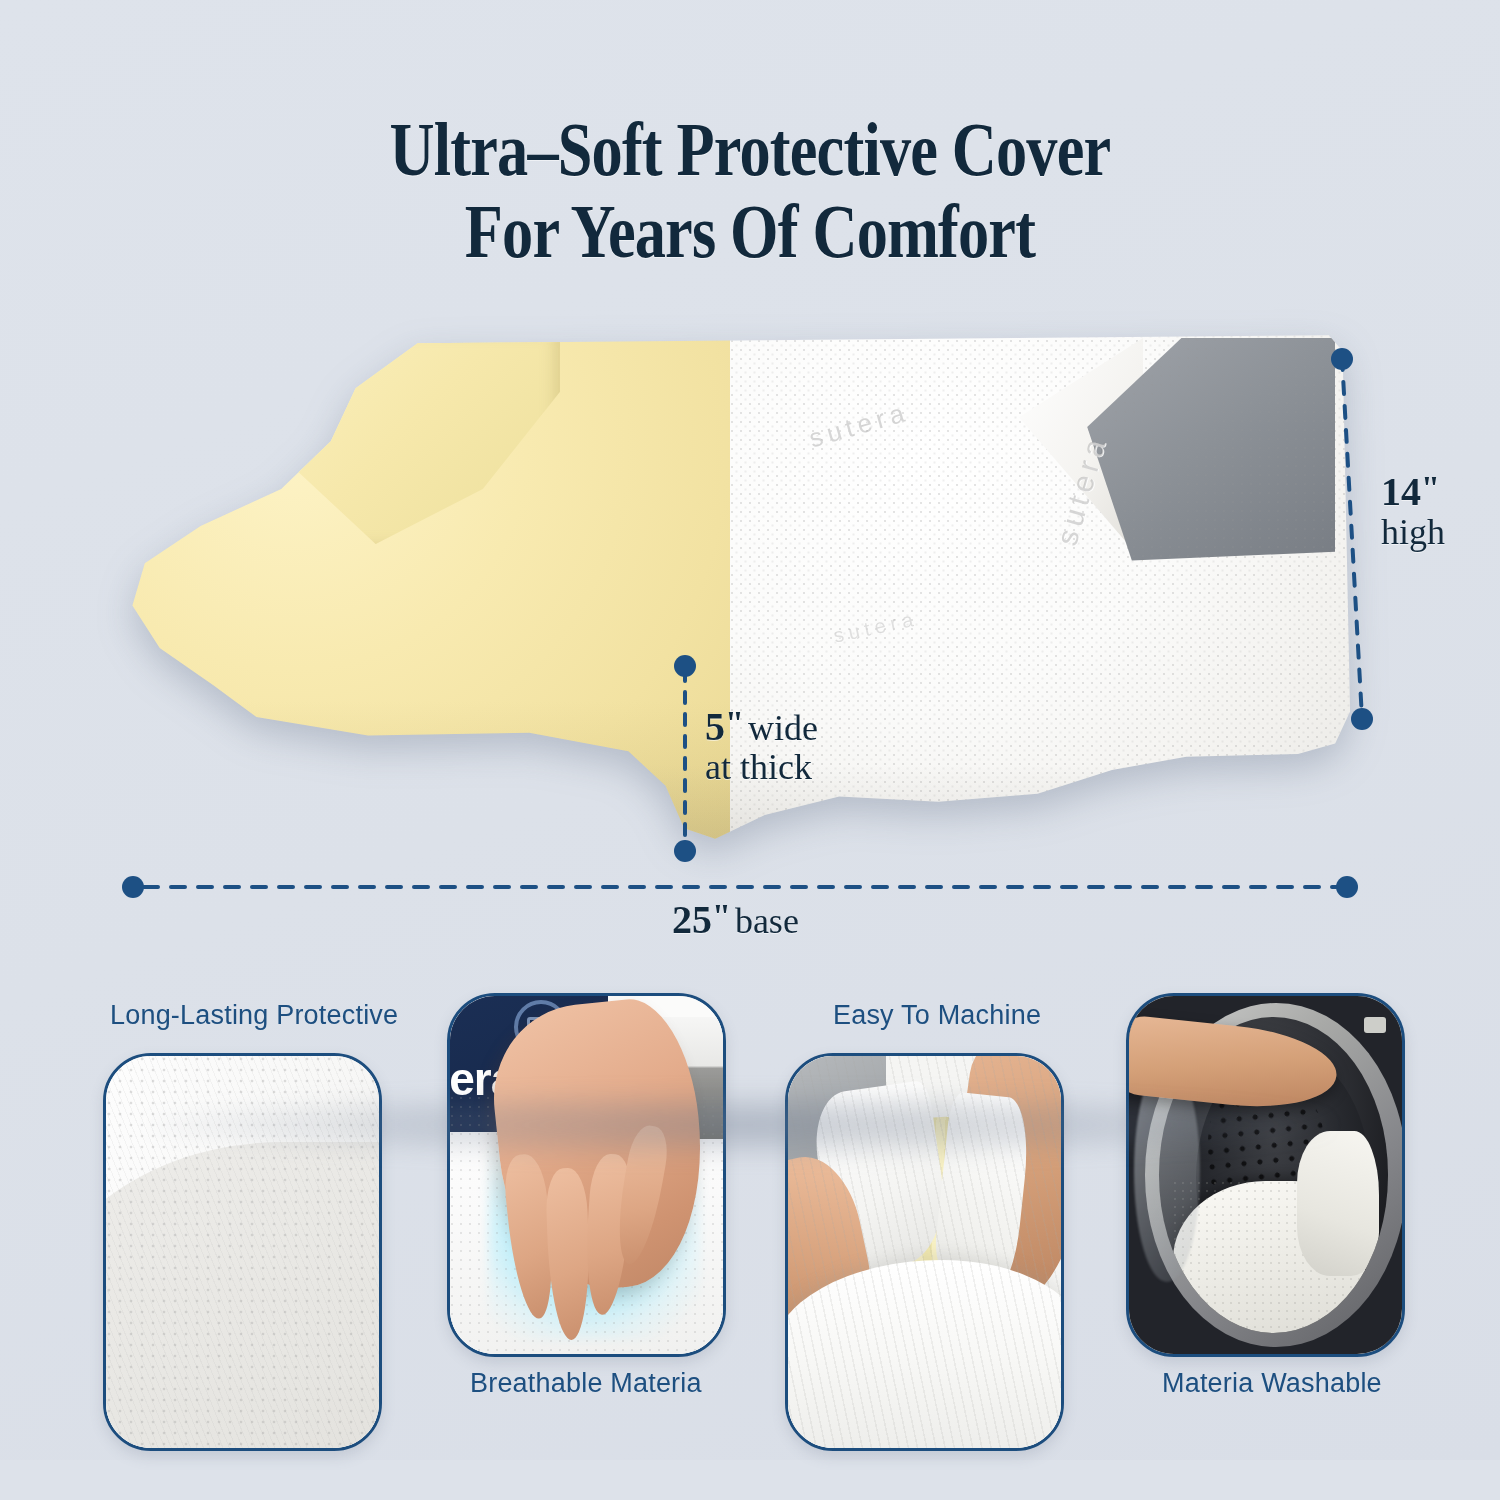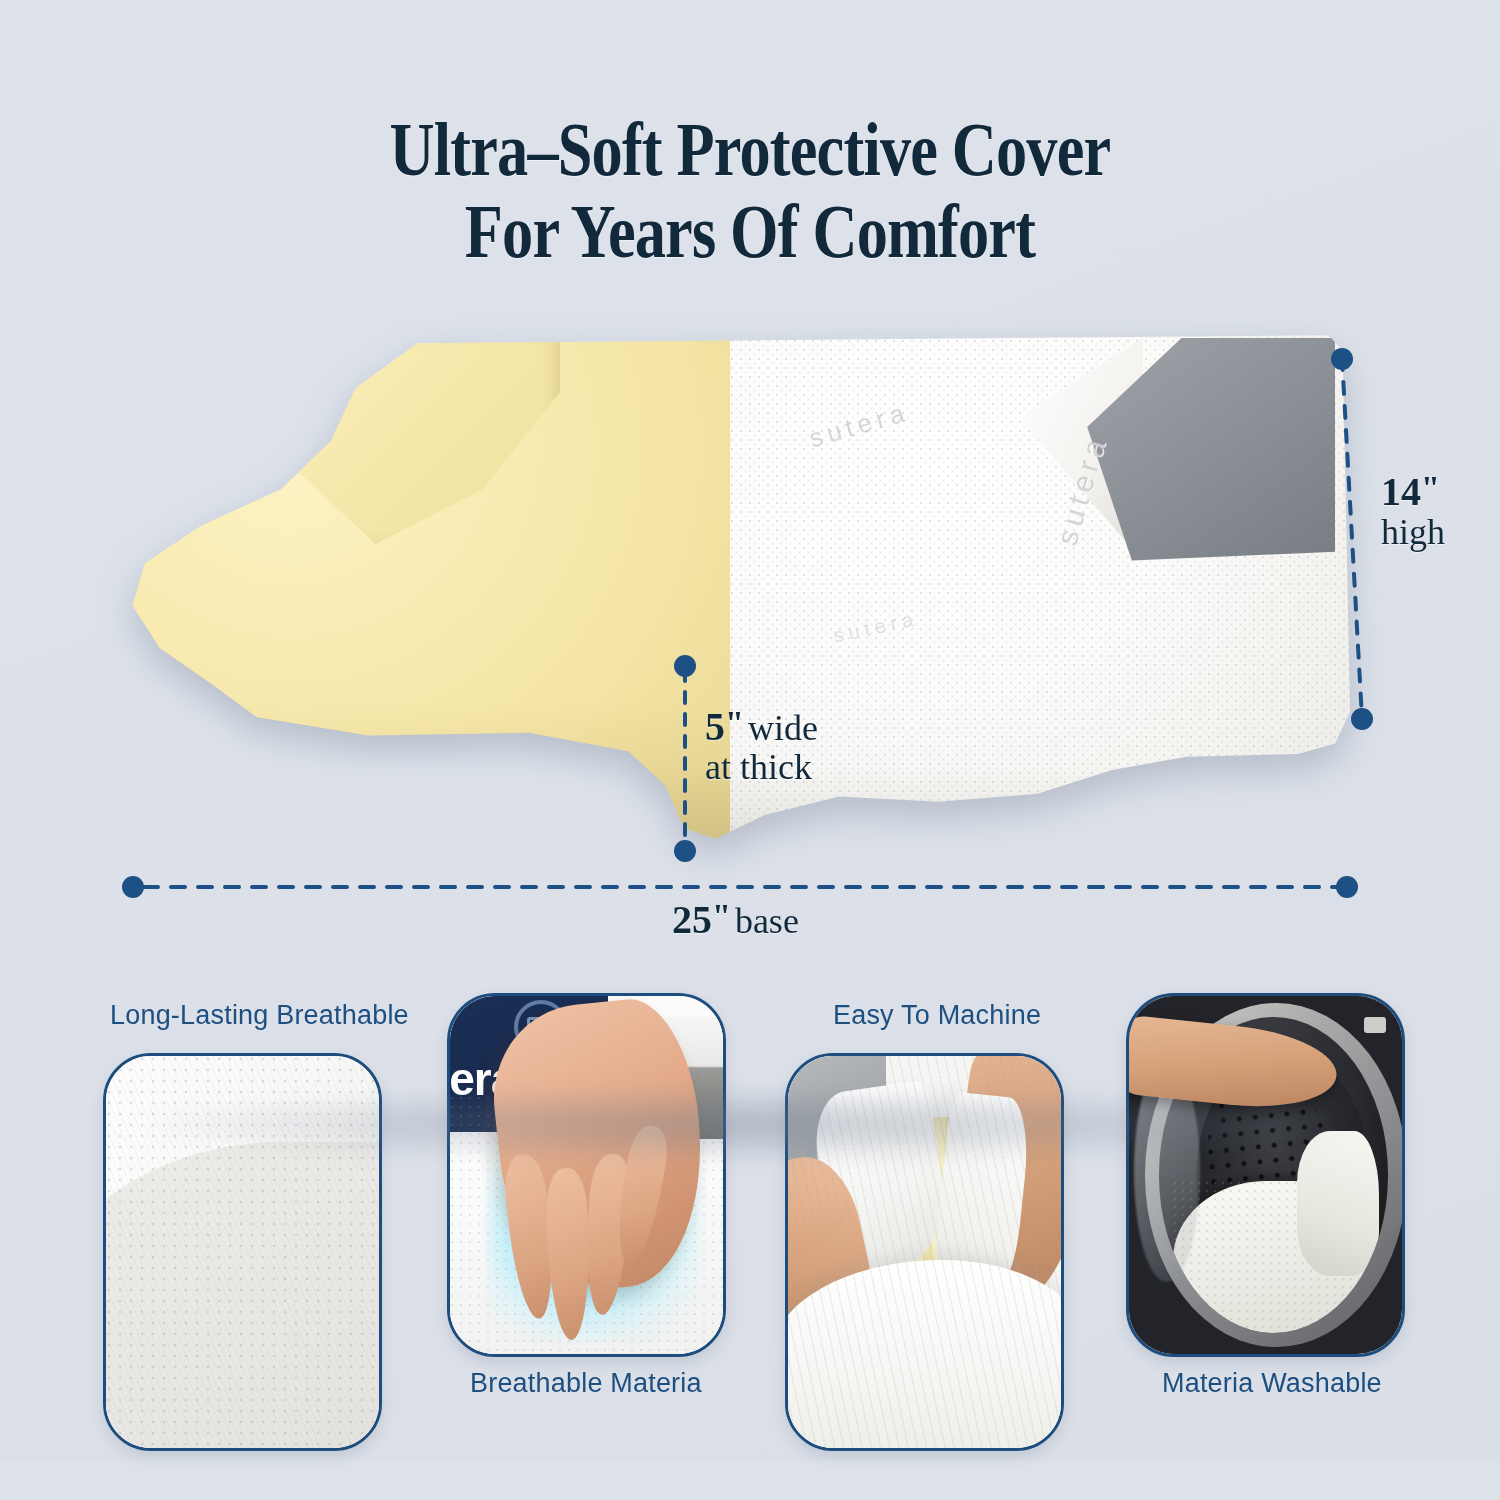--- a/index.html
+++ b/index.html
@@ -494,21 +494,21 @@
   </svg>
   <div class="dim-dot" style="left:122px; top:876px;"></div>
   <div class="dim-dot" style="left:1336px; top:876px;"></div>
   <div class="dim-label" style="left:672px; top:898px;">
     <span class="num">25</span><span class="unit">"</span>
     <span class="word">base</span>
   </div>
 
   <div class="cards">
 
-    <div class="card-label" style="left:110px; top:1000px;">Long-Lasting Breathable</div>
+    <div class="card-label" style="left:110px; top:1000px;">Long-Lasting Protective</div>
     <div class="card" style="left:103px; top:1053px; width:273px; height:392px;">
       <div class="fabric-macro">
         <div class="curve"></div>
         <div class="tex"></div>
         <div class="tex2"></div>
       </div>
     </div>
 
     <div class="card" style="left:447px; top:993px; width:273px; height:358px;">
       <div class="c2">

